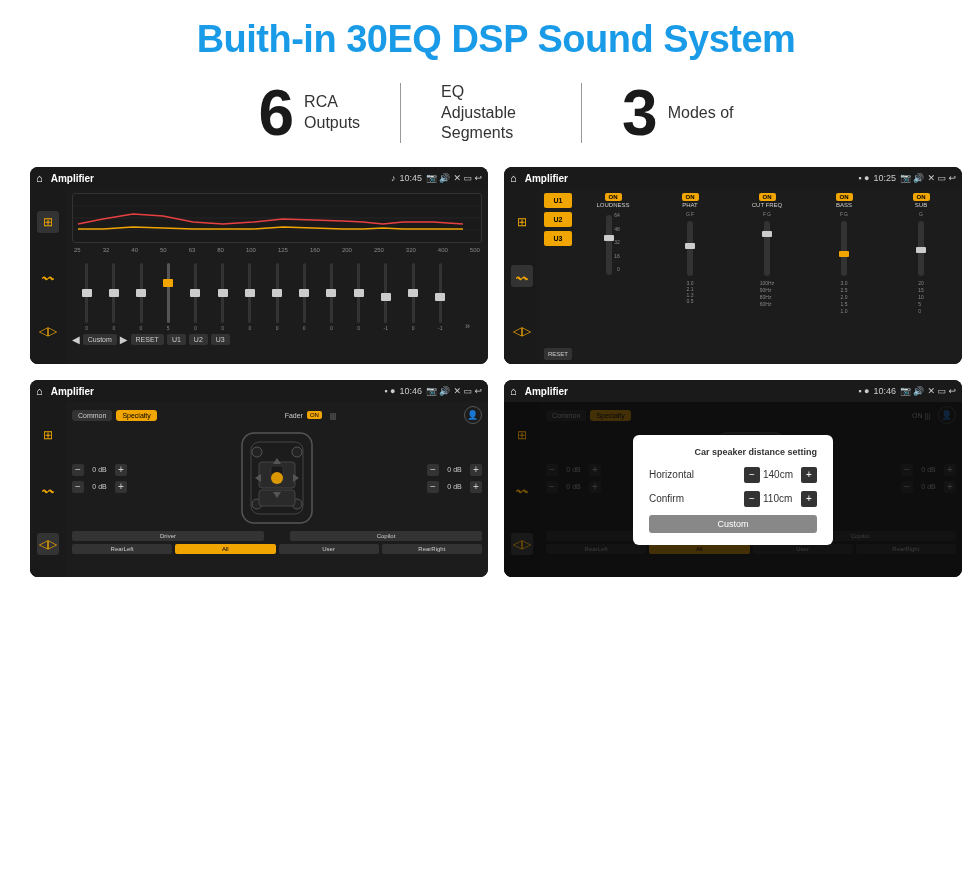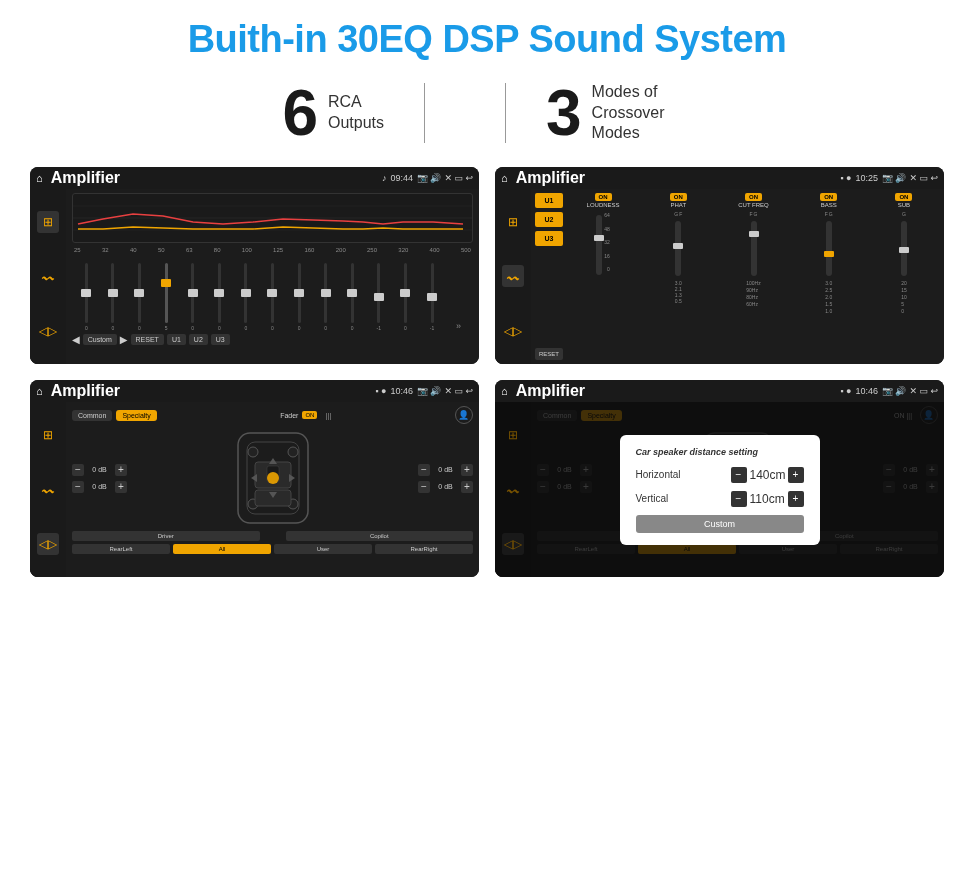--- a/index.html
+++ b/index.html
@@ -6,21 +6,21 @@
     body {
       width: 980px;
       height: 881px;
       background: #ffffff;
       font-family: Arial, sans-serif;
       overflow: hidden;
     }
 
     .page-wrapper {
       width: 980px;
-      padding: 18px 36px 10px 30px;
+      padding: 18px 18px 10px 30px;
     }
 
     
     .main-title {
       text-align: center;
       color: #1a9be8;
       font-size: 38px;
       font-weight: 900;
       margin-bottom: 20px;
       letter-spacing: -0.5px;
@@ -78,21 +78,21 @@
       background: #1a1a1a;
       height: 22px;
       display: flex;
       align-items: center;
       padding: 0 6px;
       gap: 4px;
       font-size: 9px;
       color: #ccc;
     }
     .topbar-home { font-size: 11px; color: #fff; margin-right: 4px; }
-    .topbar-title { font-size: 16px; color: #fff; font-weight: bold; flex: 1; }
+    .topbar-title { font-size: 10px; color: #fff; font-weight: bold; flex: 1; }
     .topbar-icons { display: flex; gap: 3px; align-items: center; font-size: 9px; color: #ccc; }
     .topbar-time { font-size: 9px; color: #ccc; }
 
     
     .screen-content {
       background: #1c1c1c;
       display: flex;
       height: 175px;
     }
 
@@ -373,22 +373,21 @@
       background: #fff;
       border-radius: 6px;
       padding: 12px 16px;
       width: 200px;
     }
     .dialog-title {
       font-size: 9px;
       font-weight: bold;
       color: #333;
       margin-bottom: 10px;
-      text-align: left;
-      font-style: italic;
+      text-align: right;
     }
     .dialog-row {
       display: flex;
       align-items: center;
       justify-content: space-between;
       margin-bottom: 8px;
     }
     .dialog-label { font-size: 10px; color: #333; }
     .dialog-control {
       display: flex;
@@ -399,21 +398,21 @@
       width: 16px;
       height: 16px;
       background: #333;
       color: #fff;
       font-size: 10px;
       display: flex;
       align-items: center;
       justify-content: center;
       border-radius: 2px;
     }
-    .dlg-value { font-size: 12px; color: #333; width: 35px; text-align: center; }
+    .dlg-value { font-size: 10px; color: #333; width: 35px; }
     .confirm-btn {
       background: #888;
       color: #fff;
       font-size: 9px;
       padding: 4px 20px;
       border-radius: 3px;
       text-align: center;
       margin: 8px auto 0;
       display: block;
       width: 100%;
@@ -429,39 +428,42 @@
   <div class="stats-row">
     <div class="stat-item">
       <span class="stat-number">6</span>
       <div class="stat-desc">
         <div>RCA</div>
         <div>Outputs</div>
       </div>
     </div>
     <div class="stat-divider"></div>
     <div class="stat-item">
+      <div class="stat-desc">
+        <div>EQ Adjustable</div>
+        <div>Segments</div>
+      </div>
     </div>
     <div class="stat-divider"></div>
     <div class="stat-item">
       <span class="stat-number">3</span>
       <div class="stat-desc">
         <div>Modes of</div>
-        <div>Crossover Modes</div>
       </div>
     </div>
   </div>
 
   <div class="screenshots-grid">
 
     <div class="screen-container">
       <div class="screen-topbar">
         <span class="topbar-home">⌂</span>
         <span class="topbar-title">Amplifier</span>
         <span>♪</span>
-        <span class="topbar-time">09:44</span>
+        <span class="topbar-time">10:45</span>
         <span class="topbar-icons">📷 🔊 ✕ ▭ ↩</span>
       </div>
       <div class="screen-content">
         <div class="screen-sidebar">
           <div class="sidebar-icon active">⊞</div>
           <div class="sidebar-icon">〰</div>
           <div class="sidebar-icon">◁▷</div>
         </div>
         <div class="eq-main">
 
@@ -888,21 +890,21 @@
             <div class="dialog-title">Car speaker distance setting</div>
             <div class="dialog-row">
               <span class="dialog-label">Horizontal</span>
               <div class="dialog-control">
                 <div class="dlg-btn">−</div>
                 <div class="dlg-value">140cm</div>
                 <div class="dlg-btn">+</div>
               </div>
             </div>
             <div class="dialog-row">
-              <span class="dialog-label">Vertical</span>
+              <span class="dialog-label">Confirm</span>
               <div class="dialog-control">
                 <div class="dlg-btn">−</div>
                 <div class="dlg-value">110cm</div>
                 <div class="dlg-btn">+</div>
               </div>
             </div>
             <div class="confirm-btn">Custom</div>
           </div>
         </div>
       </div>

